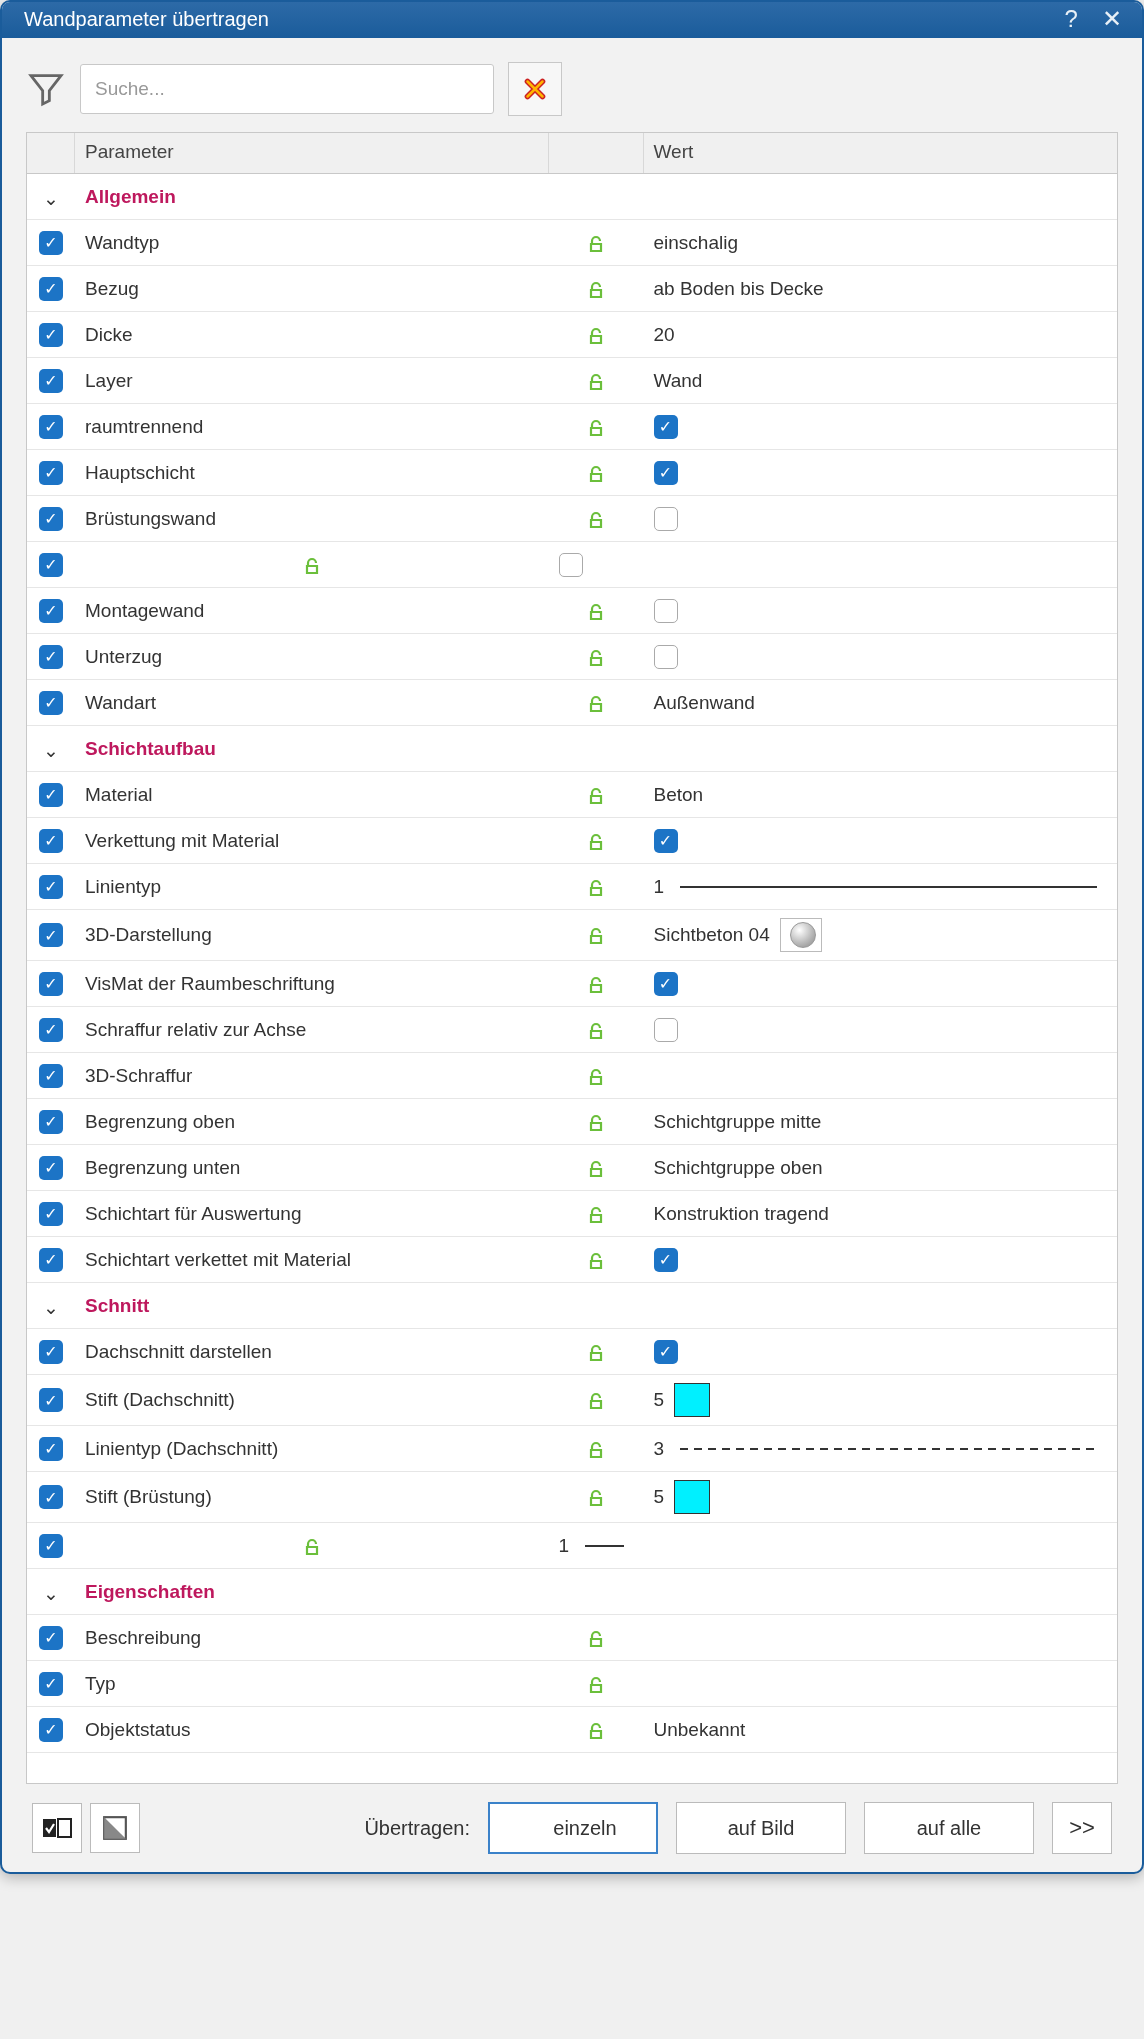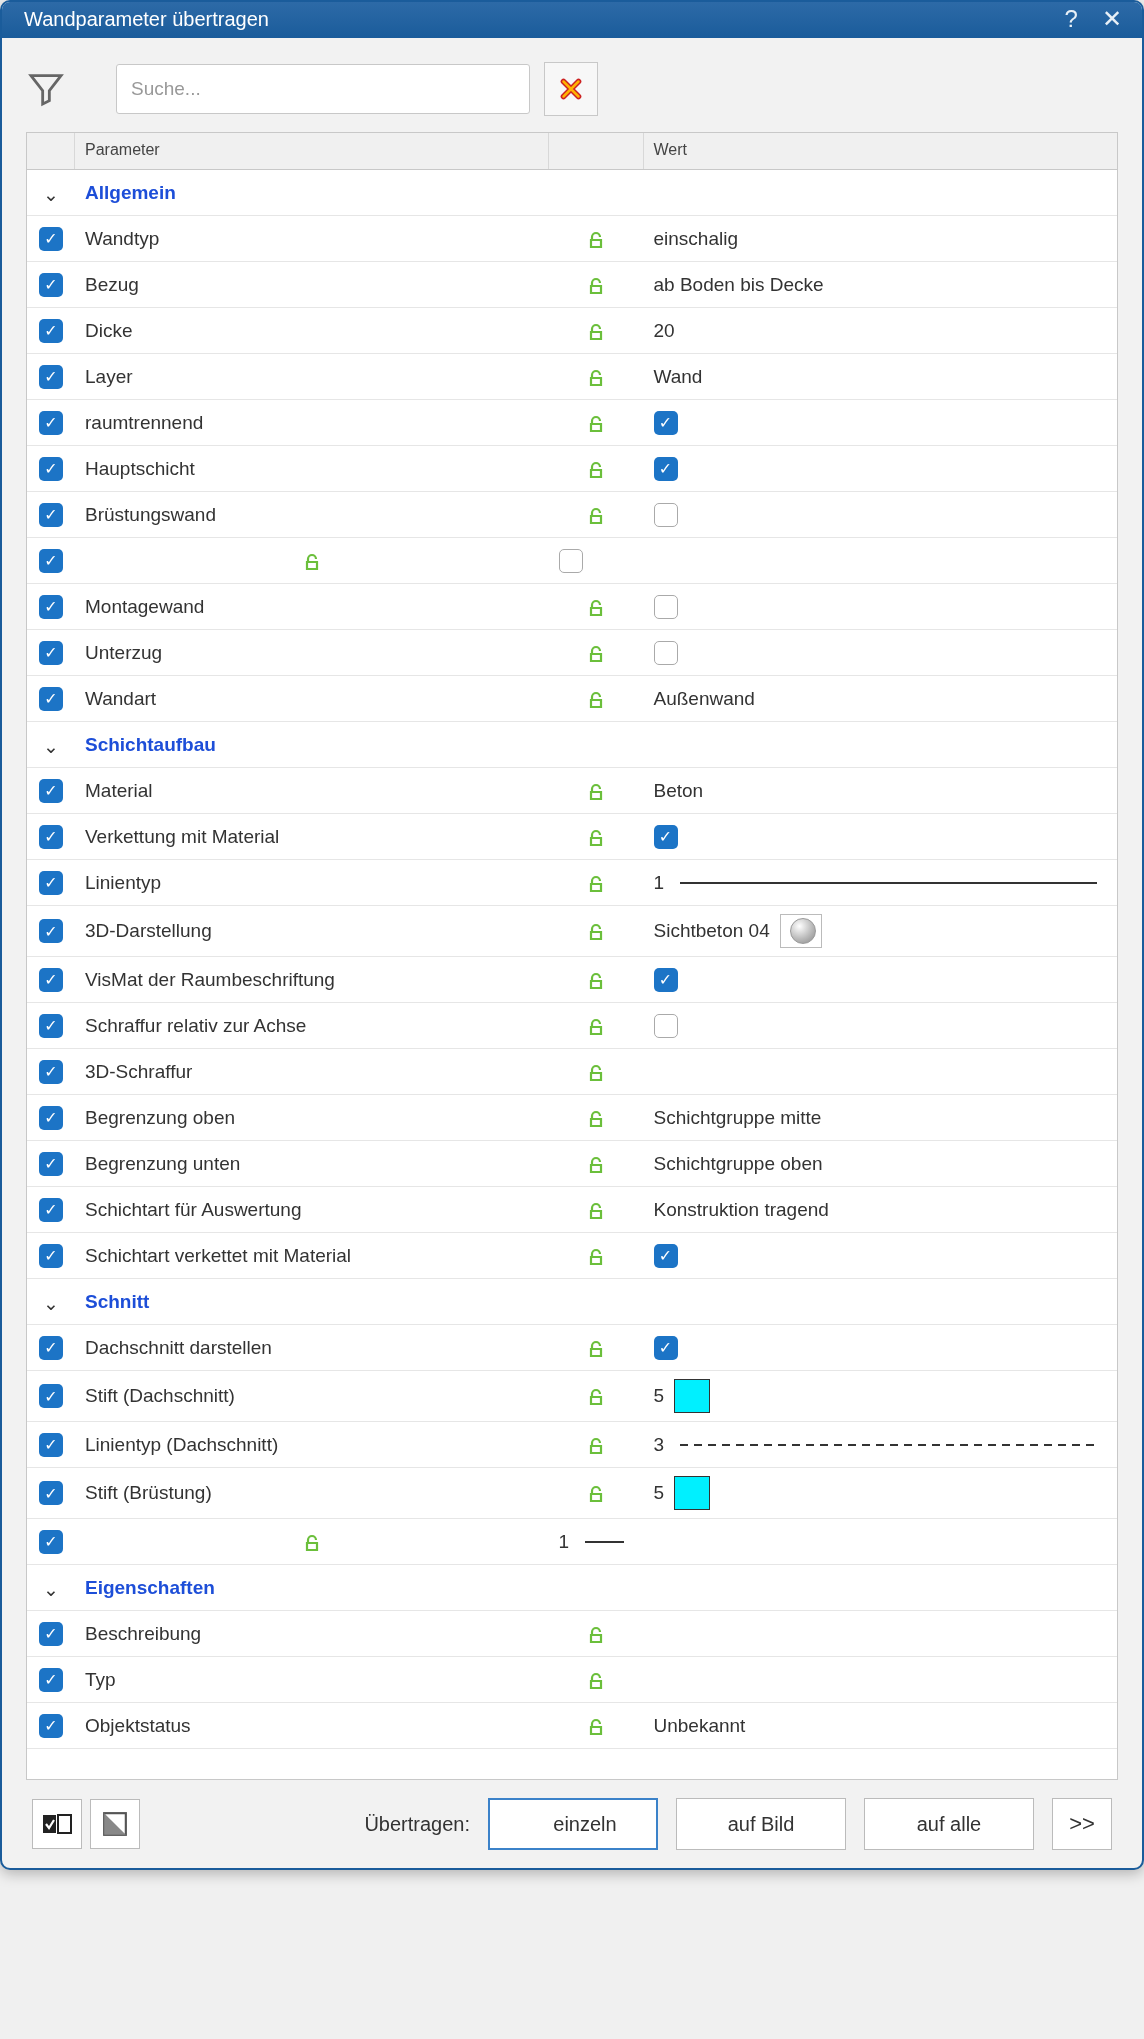--- a/index.html
+++ b/index.html
@@ -38,59 +38,58 @@
   .search {
     flex: 0 0 auto;
     width: 414px;
     height: 50px;
     border:1px solid #c8c8c8;
     border-radius:3px;
     background:#fff;
     padding: 0 14px;
     font-size:19px;
     color:#555;
-    margin-left:36px;
   }
   .search::placeholder { color:#999; }
   .clear-btn {
     width:54px; height:54px;
     border:1px solid #c8c8c8;
     background:#f7f7f7;
     display:flex; align-items:center; justify-content:center;
     cursor:pointer;
   }
   .table-wrap {
     border:1px solid #c8c8c8;
     background:#fff;
   }
   .thead {
     display:grid;
     grid-template-columns: 48px 1fr 95px 1fr;
     background:#f0f0f0;
     border-bottom:1px solid #c8c8c8;
-    font-size:16px;
+    font-size:19px;
   }
   .thead > div {
     padding: 8px 10px 10px 10px;
     border-right:1px solid #d8d8d8;
     color:#444;
   }
   .thead > div:last-child { border-right:none; }
   .tbody {
     max-height: 1650px;
     overflow:hidden;
   }
   .row {
     display:grid;
     grid-template-columns: 48px 1fr 95px 1fr;
     border-bottom:1px solid #e6e6e6;
     align-items:center;
     min-height: 46px;
   }
-  .row.group .param-cell { font-weight:700; color:#1d4ed8; }
+  .row.group .param-cell { font-weight:700; color:#be185d; }
   .cell { padding: 8px 10px; }
   .chk-cell { display:flex; align-items:center; justify-content:center;}
   .chk, .val-chk {
     width:24px; height:24px;
     border-radius:5px;
     display:flex; align-items:center; justify-content:center;
     font-size:16px;
   }
   .chk.on, .val-chk.on {
     background:#1c74c6;

